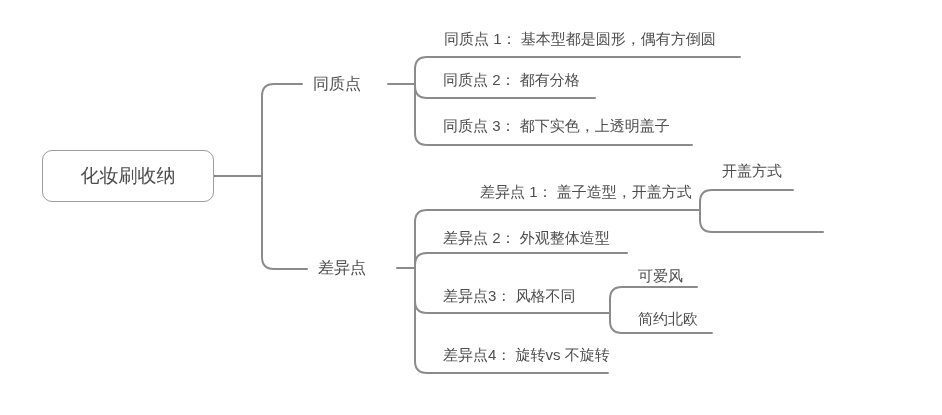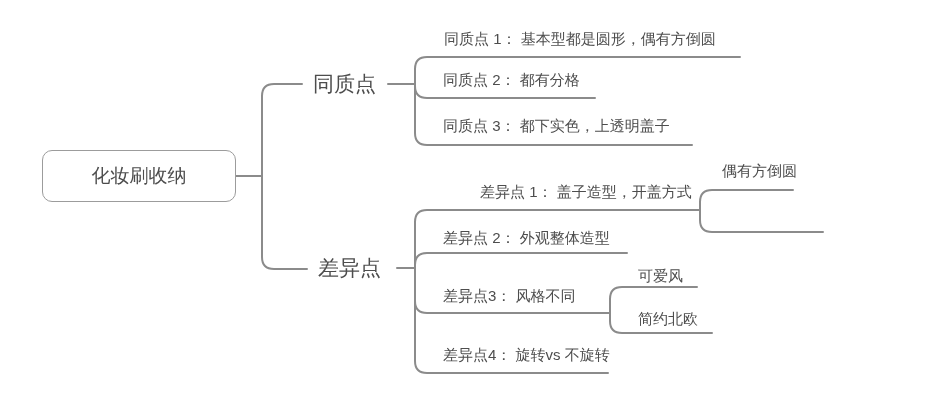--- a/index.html
+++ b/index.html
@@ -18,29 +18,29 @@
   }
   .wires{position:absolute;left:0;top:0;width:942px;height:415px;}
   .wires path{fill:none;stroke:var(--line);stroke-width:2;stroke-linecap:round;stroke-linejoin:round;}
   .node{
     position:absolute;
     white-space:nowrap;
     color:var(--text);
   }
   .root-box{
     position:absolute;
-    left:42px;top:150px;width:194px;height:52px;
+    left:42px;top:150px;width:172px;height:52px;
     border:1.5px solid var(--root-border);
     border-radius:10px;
     background:var(--background);
     display:flex;align-items:center;justify-content:center;
     box-sizing:border-box;
   }
   .root-box .node-label{font-size:19px;color:var(--text);}
-  .branch-label{font-size:21px;line-height:24px;}
+  .branch-label{font-size:16px;line-height:24px;}
   .child-label{font-size:15px;line-height:20px;}
 </style>
 </head>
 <body>
 
 <div class="canvas">
 
   <svg class="wires" viewBox="0 0 942 415" xmlns="http://www.w3.org/2000/svg">
 
     <path d="M208,176 H262"></path>
@@ -76,18 +76,18 @@
 
   <div class="node child-label" style="left:444px;top:29px;">同质点 1： 基本型都是圆形，偶有方倒圆</div>
   <div class="node child-label" style="left:443px;top:70px;">同质点 2： 都有分格</div>
   <div class="node child-label" style="left:443px;top:116px;">同质点 3： 都下实色，上透明盖子</div>
 
   <div class="node child-label" style="left:444px;top:182px;margin-left:36px;">差异点 1： 盖子造型，开盖方式</div>
   <div class="node child-label" style="left:443px;top:228px;">差异点 2： 外观整体造型</div>
   <div class="node child-label" style="left:443px;top:286px;">差异点3： 风格不同</div>
   <div class="node child-label" style="left:443px;top:345px;">差异点4： 旋转vs 不旋转</div>
 
-  <div class="node child-label" style="left:722px;top:161px;">偶有方倒圆</div>
+  <div class="node child-label" style="left:722px;top:161px;">开盖方式</div>
 
   <div class="node child-label" style="left:638px;top:266px;text-align:right;">可爱风</div>
   <div class="node child-label" style="left:638px;top:309px;">简约北欧</div>
 
 </div>
 
 </body></html>

